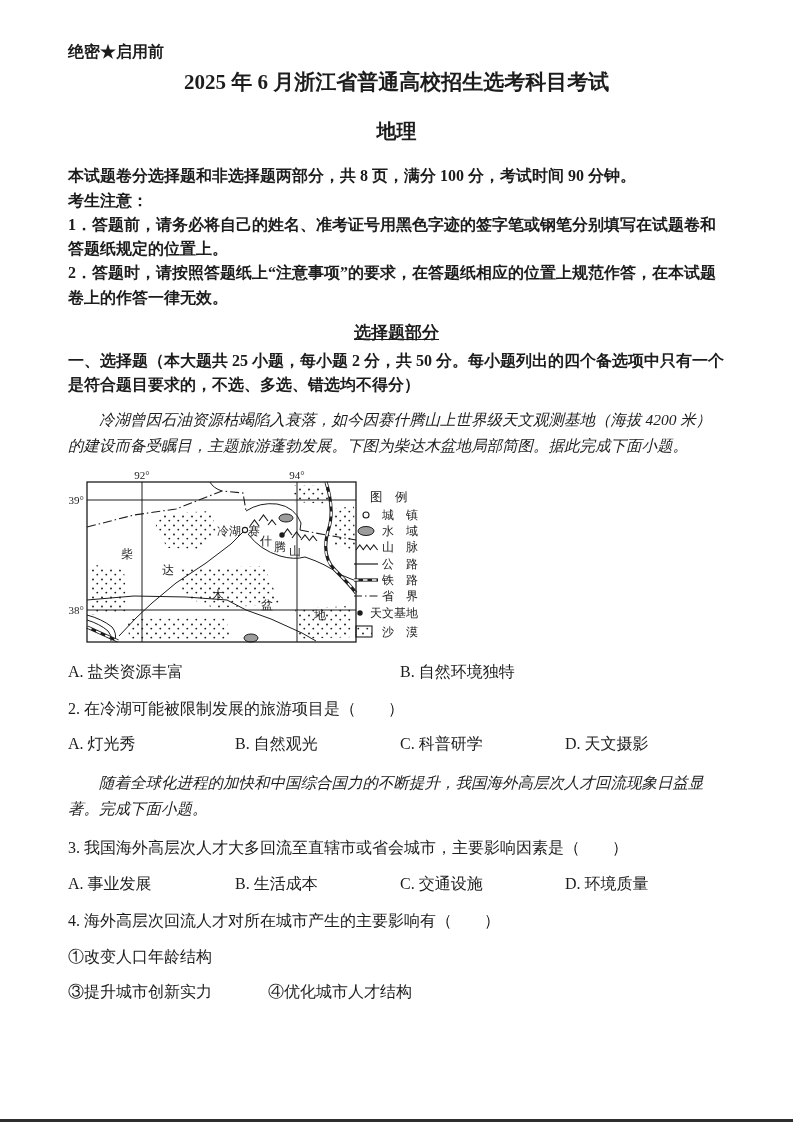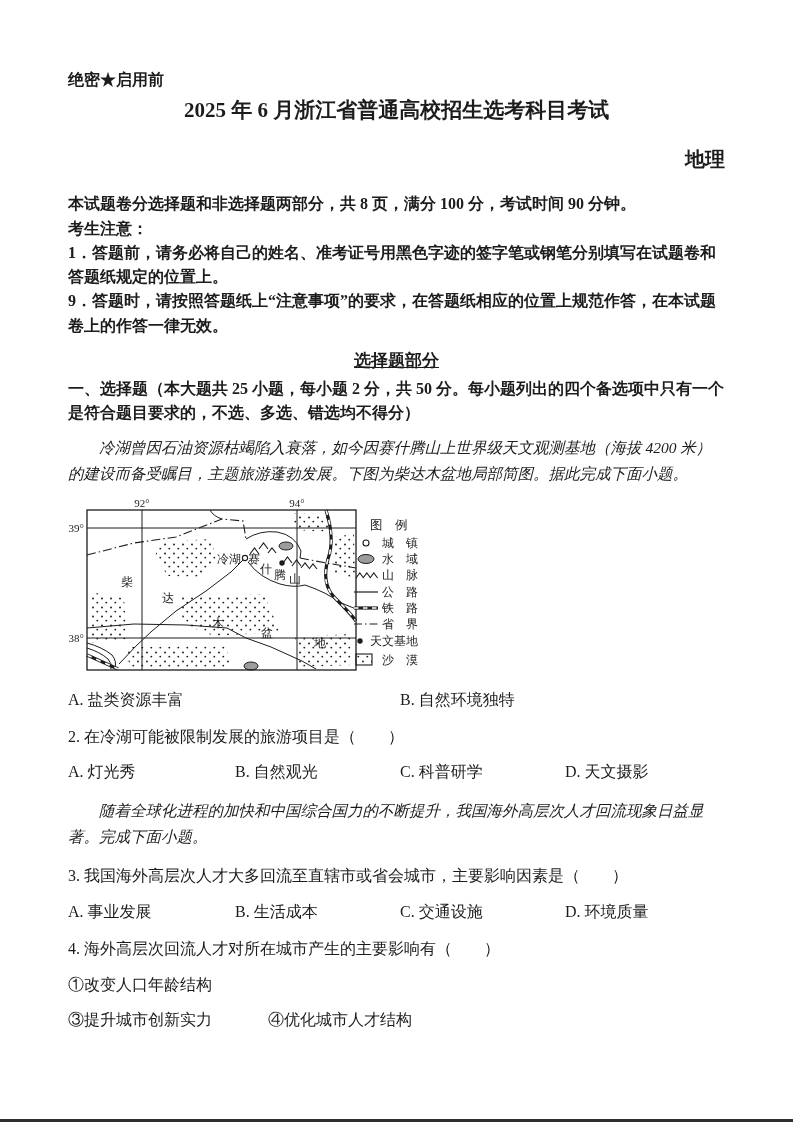--- a/index.html
+++ b/index.html
@@ -2,28 +2,28 @@
 <html><head>
 <meta charset="utf-8">
 <style>
   html,body { margin:0; padding:0; background:#e8e8e8; }
   .page {
     position:relative;
     width:793px; height:1122px;
     margin:0 auto;
     background:#ffffff;
     box-sizing:border-box;
-    padding:70px 68px 0 68px;
+    padding:42px 68px 0 68px;
     overflow:hidden;
     font-family:"Liberation Serif","DejaVu Serif",serif;
     color:#1c1c1c;
   }
   .secrecy { font-weight:bold; font-size:16px; line-height:1.2; }
   .exam-title { text-align:center; font-size:21px; font-weight:bold; margin:7px 0 0 0; }
-  .subject-title { text-align:right; font-size:20px; font-weight:bold; margin:22px 0 0 0; }
+  .subject-title { text-align:center; font-size:20px; font-weight:bold; margin:22px 0 0 0; }
   .intro-block p { font-weight:bold; font-size:16px; line-height:1.52; margin:0; }
   .intro-block p.first { margin-top:19px; }
   .part-title { text-align:center; font-weight:bold; font-size:17px; margin:11px 0 5px 0;text-decoration:underline; }
   .rubric { font-weight:bold; font-size:16px; line-height:1.52; margin:0; }
   .passage { font-style:italic; font-size:15.5px; line-height:1.68; text-indent:2em; margin:9px 0 0 0; }
   .map-figure { position:relative; width:425px; margin:10px 0 2px -4px; }
   .map-figure svg { display:block; }
   .question { font-size:16px; margin:16px 0 0 0; line-height:1.3; }
   .opt-row { display:grid; font-size:16px; margin:15px 0 0 0; line-height:1.3; }
   .opt-row.cols2 { grid-template-columns:332px 1fr; }
@@ -38,21 +38,21 @@
 <div class="page">
 
   <div class="secrecy">绝密★启用前</div>
   <h1 class="exam-title">2025 年 6 月浙江省普通高校招生选考科目考试</h1>
   <h2 class="subject-title">地理</h2>
 
   <div class="intro-block">
     <p class="first">本试题卷分选择题和非选择题两部分，共 8 页，满分 100 分，考试时间 90 分钟。</p>
     <p>考生注意：</p>
     <p>1．答题前，请务必将自己的姓名、准考证号用黑色字迹的签字笔或钢笔分别填写在试题卷和答题纸规定的位置上。</p>
-    <p>9．答题时，请按照答题纸上“注意事项”的要求，在答题纸相应的位置上规范作答，在本试题卷上的作答一律无效。</p>
+    <p>2．答题时，请按照答题纸上“注意事项”的要求，在答题纸相应的位置上规范作答，在本试题卷上的作答一律无效。</p>
   </div>
 
   <div class="part-title">选择题部分</div>
   <p class="rubric">一、选择题（本大题共 25 小题，每小题 2 分，共 50 分。每小题列出的四个备选项中只有一个是符合题目要求的，不选、多选、错选均不得分）</p>
 
   <p class="passage">冷湖曾因石油资源枯竭陷入衰落，如今因赛什腾山上世界级天文观测基地（海拔 4200 米）的建设而备受瞩目，主题旅游蓬勃发展。下图为柴达木盆地局部简图。据此完成下面小题。</p>
 
   <div class="map-figure">
     <svg width="425" height="178" viewBox="0 0 425 178">
       <defs>

